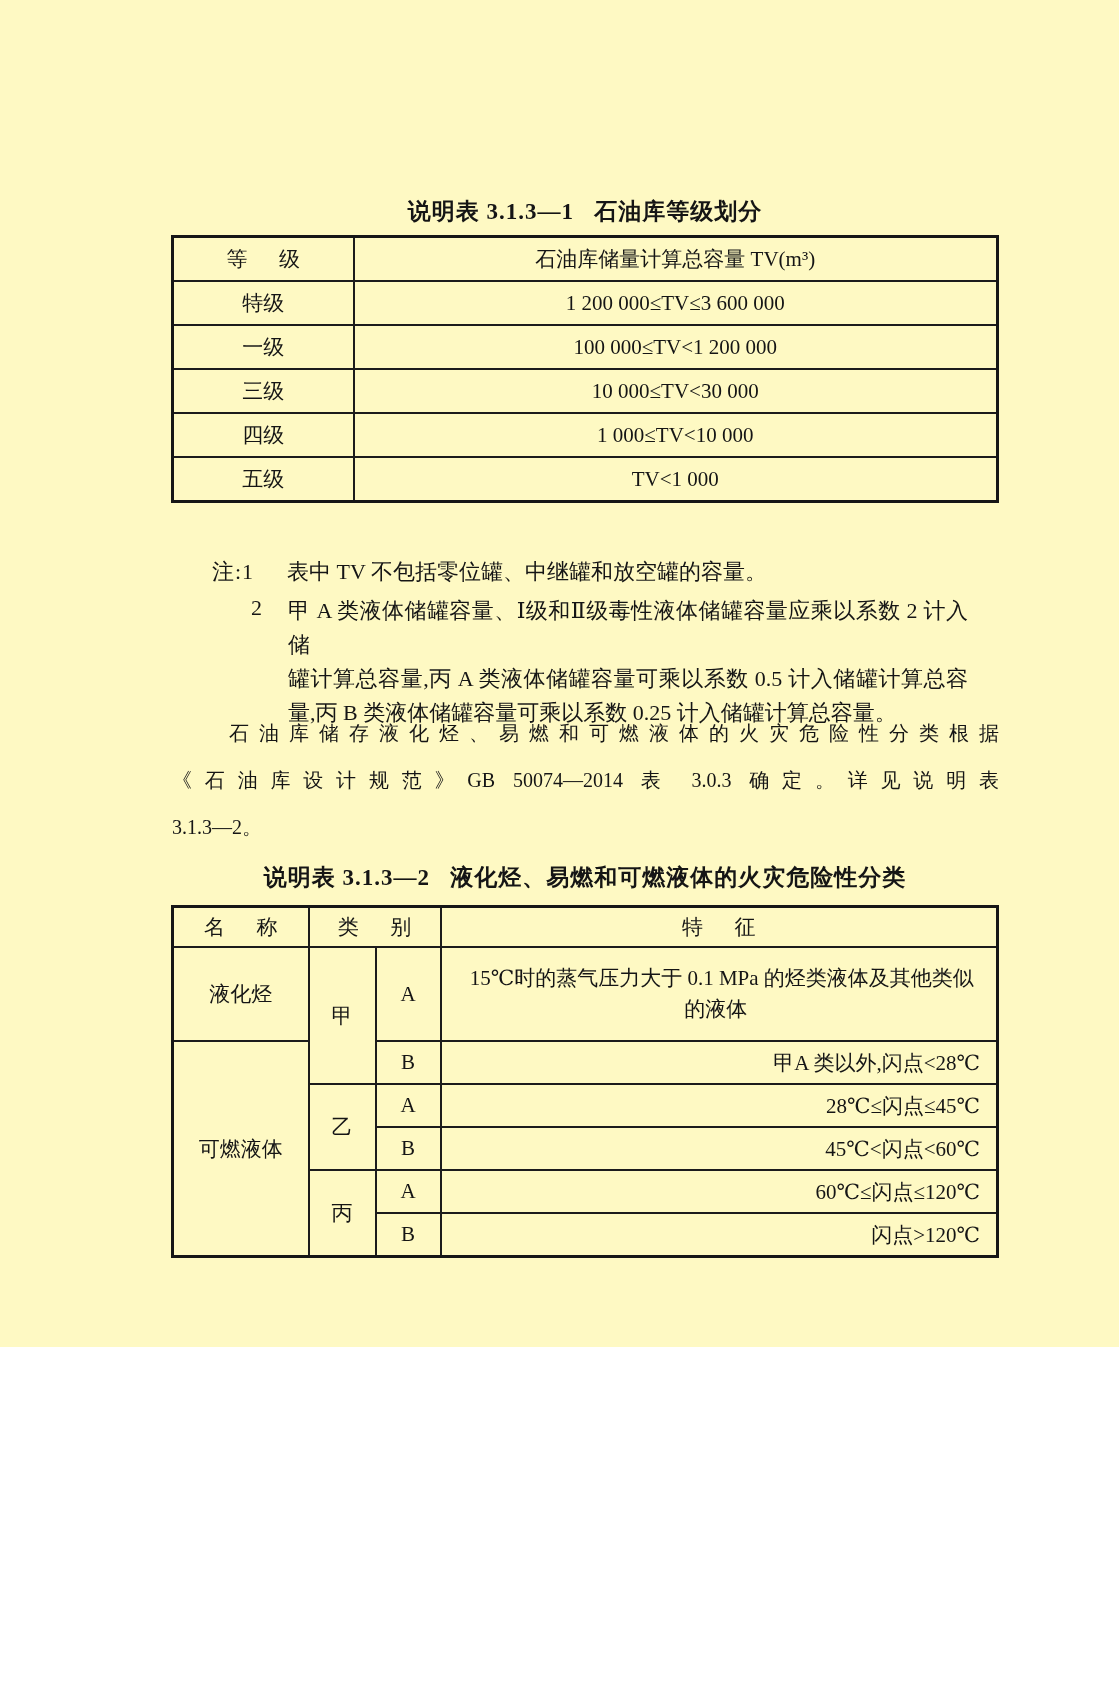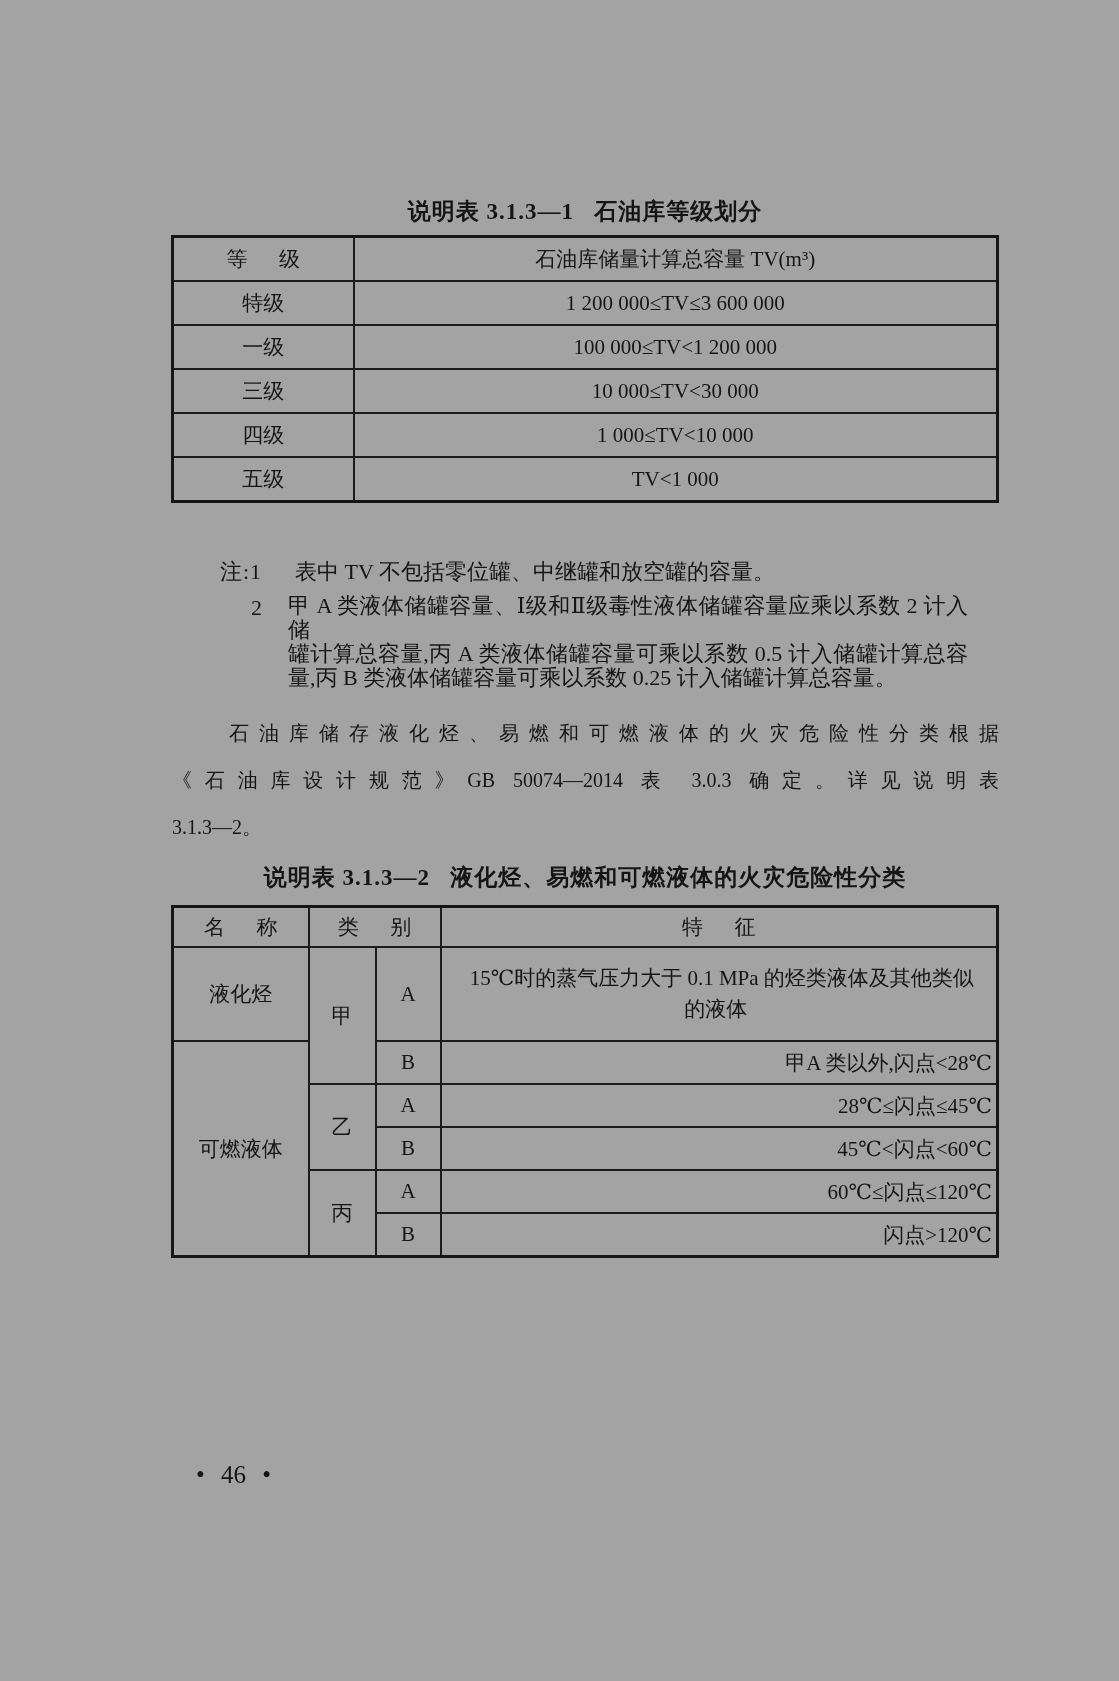--- a/index.html
+++ b/index.html
@@ -2,62 +2,62 @@
 <html><head>
 <meta charset="utf-8">
 <style>
   html,body { margin:0; padding:0; }
   body {
     width:1119px; height:1681px;
     background:#ffffff;
     color:#151515;
     font-family:"Liberation Serif","DejaVu Serif",serif;
   }
-  .page { position:relative; width:1119px; height:1681px; overflow:hidden; background:#a3a3a3; }
+  .page { position:relative; width:1119px; height:1347px; overflow:hidden; background:#fef9c3; }
 
   .title {
     position:absolute; left:171px; width:828px;
     text-align:center; font-weight:bold; font-size:23px;
     white-space:pre; letter-spacing:1px;
   }
   #title1 { top:196px; }
   #title2 { top:862px; }
 
   table.tbl {
     position:absolute; left:171px; width:828px;
     border-collapse:collapse; table-layout:fixed;
     border:3px solid #161616;
   }
   table.tbl td {
     border:2px solid #1c1c1c;
     text-align:center; vertical-align:middle;
-    font-size:21px; padding:0 4px;
+    font-size:21px; padding:0 16px;
   }
   #table1 { top:235px; }
   #table1 td { height:42px; }
   #table1 td.hdr { white-space:pre; }
 
   #table2 { top:905px; }
   #table2 td { height:41px; }
   #table2 td.hdr { height:38px; white-space:pre; }
   #table2 td.feat { text-align:right; padding-left:32px; }
   #table2 td.feat-tall {
     text-align:center; padding:6px 14px 6px 8px;
     text-indent:12px; line-height:31px; height:80px;
   }
 
   .tv { }
 
   #notes { position:absolute; top:558px; left:212px; width:762px; font-size:22px; line-height:28px; }
   .note1row { display:flex; }
-  .nlabel { width:75px; flex:0 0 75px; letter-spacing:1px;margin-left:8px; }
+  .nlabel { width:75px; flex:0 0 75px; letter-spacing:1px; }
   .note2row { display:flex; margin-top:8px; }
   .nnum { width:37px; flex:0 0 37px; padding-left:39px; box-sizing:content-box; }
   .n2lines { width:680px; }
-  .n2l { line-height:24px; }
+  .n2l { line-height:34px; }
 
   .para { position:absolute; left:172px; width:827px; font-size:20px; }
   #para1 { top:710px; line-height:47px; }
   #para23 { top:1280px; line-height:43px; }
   .ind { padding-left:57px; }
   .just { text-align:justify; text-align-last:justify; }
 
   #pagenum { position:absolute; top:1461px; left:196px; font-size:25px; word-spacing:10px; }
 </style>
 </head>

